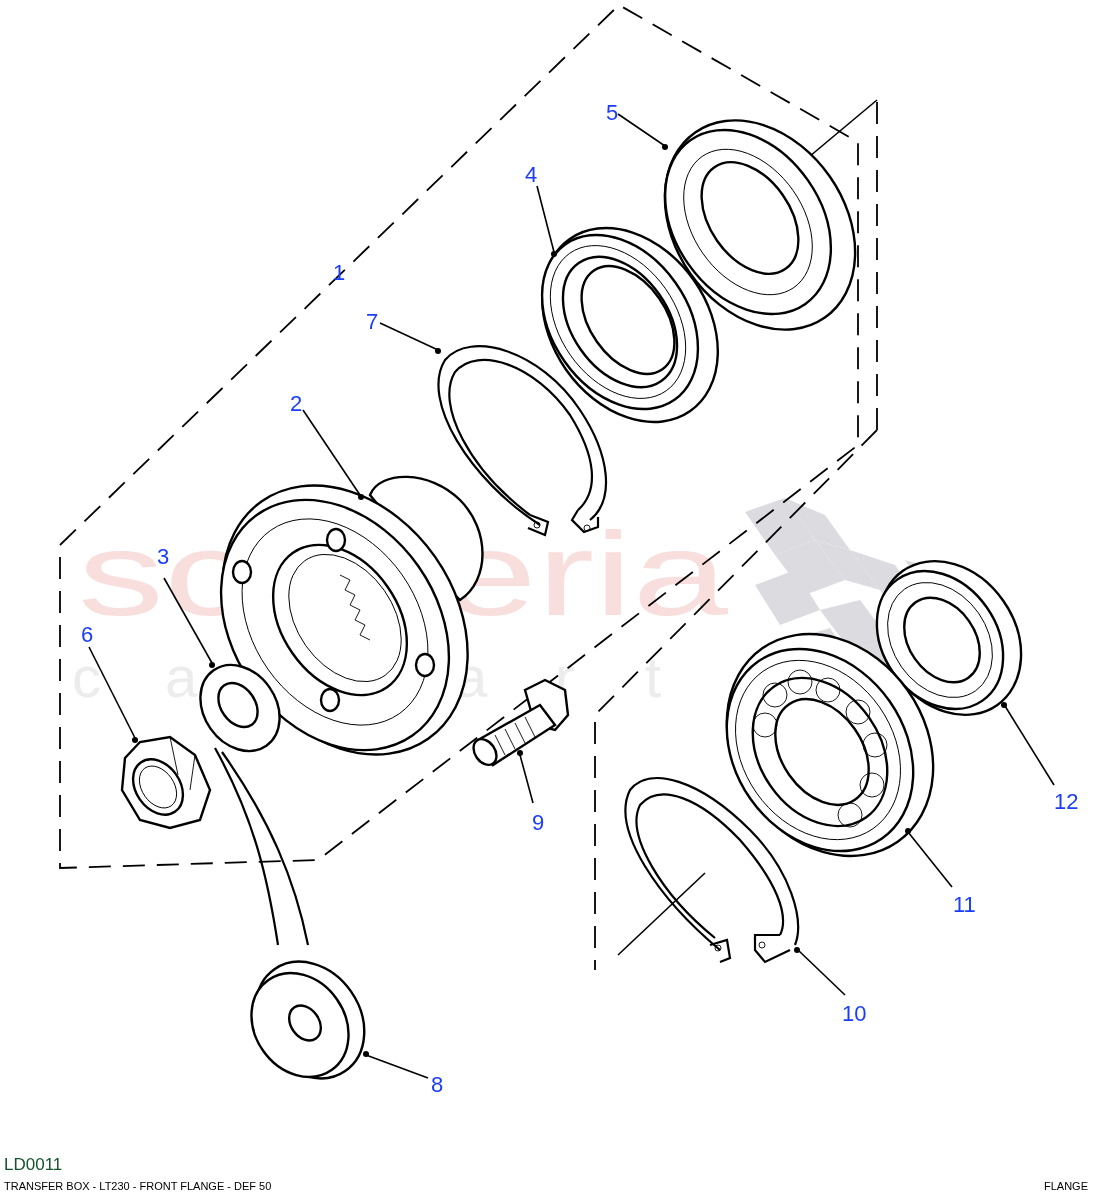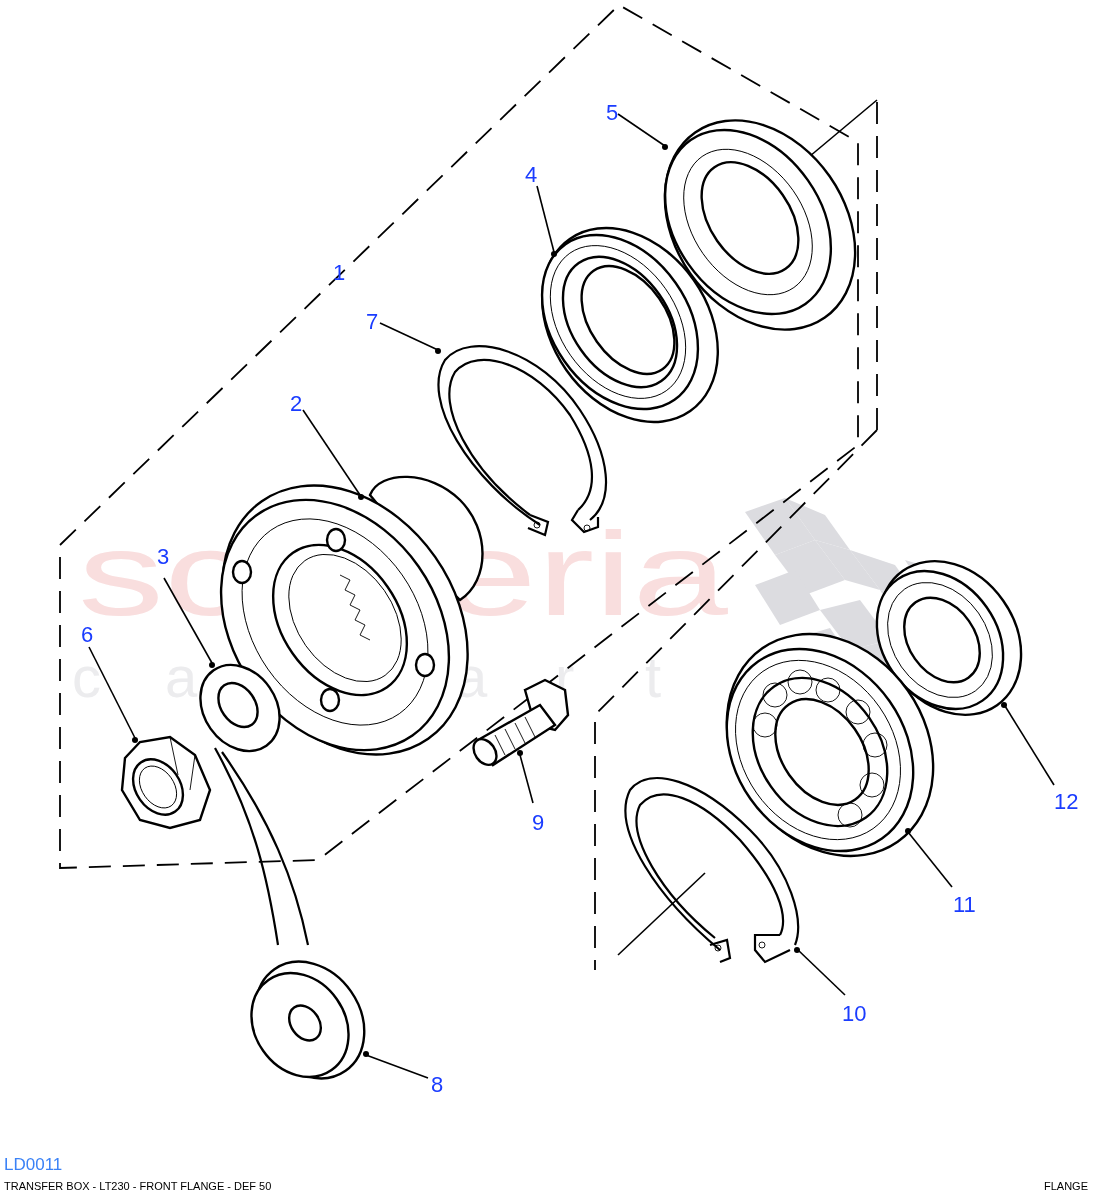--- a/index.html
+++ b/index.html
@@ -67,21 +67,21 @@
       fill: none;
       stroke: #000000;
       stroke-width: 1.6;
     }
     .dot { fill: #000; }
     .footer-code {
       position: absolute;
       left: 4px;
       top: 1155px;
       font-size: 17px;
-      color: #3b82f6;
+      color: #14532d;
     }
     .footer-title {
       position: absolute;
       left: 4px;
       top: 1180px;
       font-size: 11px;
       color: #000;
     }
     .footer-brand {
       position: absolute;

